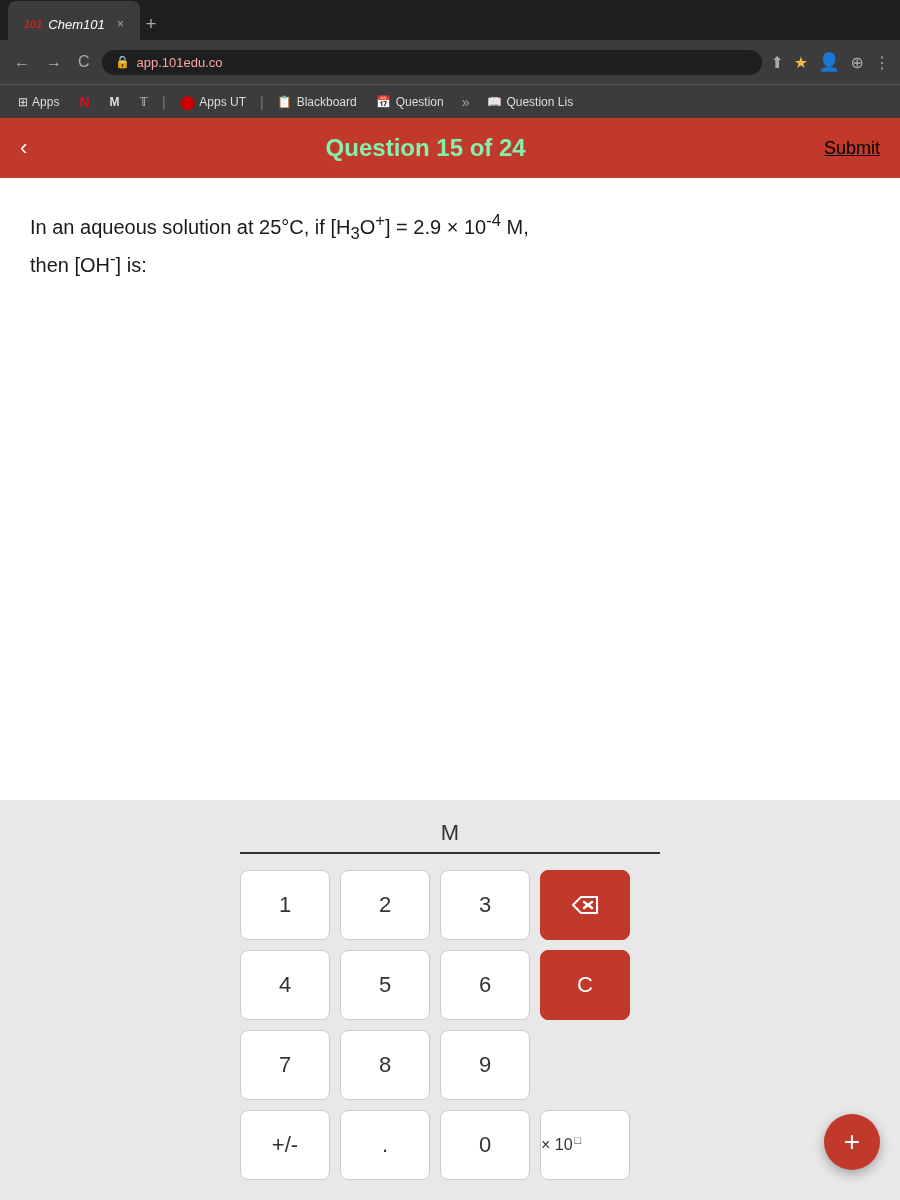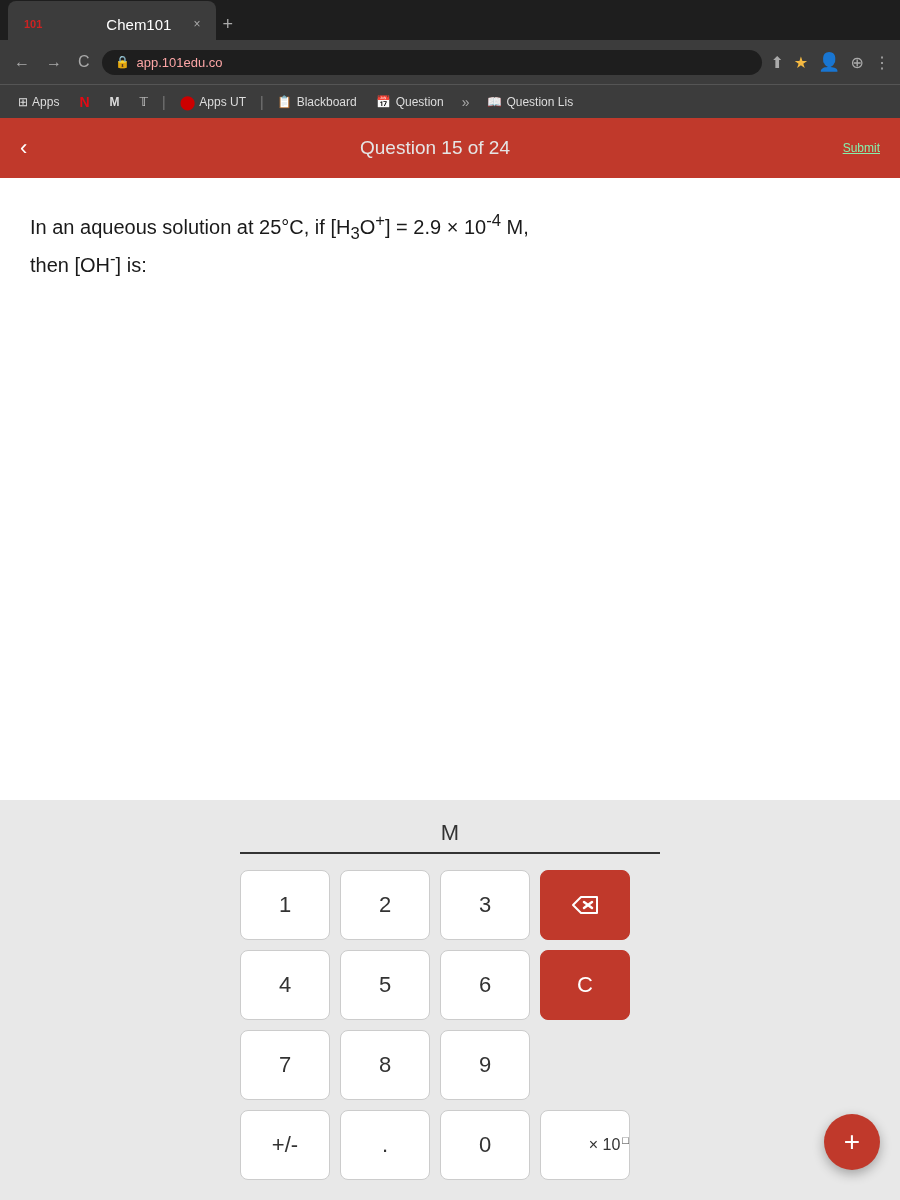--- a/index.html
+++ b/index.html
@@ -26,24 +26,25 @@
       background: #1e1e1e;
       height: 40px;
     }
 
     .tab-active {
       background: #3c3c3c;
       border-radius: 8px 8px 0 0;
       padding: 23px 16px;
       display: flex;
       align-items: center;
-      gap: 16px;
+      gap: 6px;
       font-size: 12px;
       color: #fff;
       height: 32px;
+      font-style: italic;
     }
 
     .tab-favicon {
       font-size: 11px;
       color: #cc2222;
       font-weight: bold;
     }
 
     .tab-close {
       margin-left: 6px;
@@ -152,30 +153,30 @@
     }
 
     .back-btn {
       color: white;
       font-size: 22px;
       cursor: pointer;
       font-weight: 300;
     }
 
     .question-counter {
-      font-size: 19px;
-      font-weight: 400;
-      color: #e5e5e5;
+      font-size: 24px;
+      font-weight: 700;
+      color: #86efac;
     }
 
     .submit-btn {
       background: transparent;
       border: none;
-      color: #86efac;
-      font-size: 12px;
+      color: #000000;
+      font-size: 18px;
       font-weight: 500;
       cursor: pointer;
       text-decoration: underline;
     }
 
     
     .question-area {
       background: white;
       padding: 30px 30px 20px 30px;
       flex: 1;
@@ -237,21 +238,21 @@
       color: white;
       border-color: #c0392b;
     }
 
     .calc-btn.x10 {
       background: white;
       color: #333;
       font-size: 16px;
       display: flex;
       align-items: center;
-      justify-content: flex-end;
+      justify-content: flex-start;
       gap: 2px;
     }
 
     .fab-btn {
       position: absolute;
       bottom: 30px;
       right: 20px;
       width: 56px;
       height: 56px;
       background: #c0392b;
@@ -273,21 +274,21 @@
     }
   </style>
 </head>
 <body>
 
 <div class="browser-chrome">
 
   <div class="tab-bar">
     <div class="tab-active">
       <span class="tab-favicon">101</span>
-      <span style="font-size:15px;margin-left:48px;">Chem101</span>
+      <span style="font-size:13px;">Chem101</span>
       <span class="tab-close">×</span>
     </div>
     <span class="tab-new">+</span>
   </div>
 
   <div class="address-bar-row">
     <span class="nav-btn">←</span>
     <span class="nav-btn">→</span>
     <span class="nav-btn">C</span>
 

